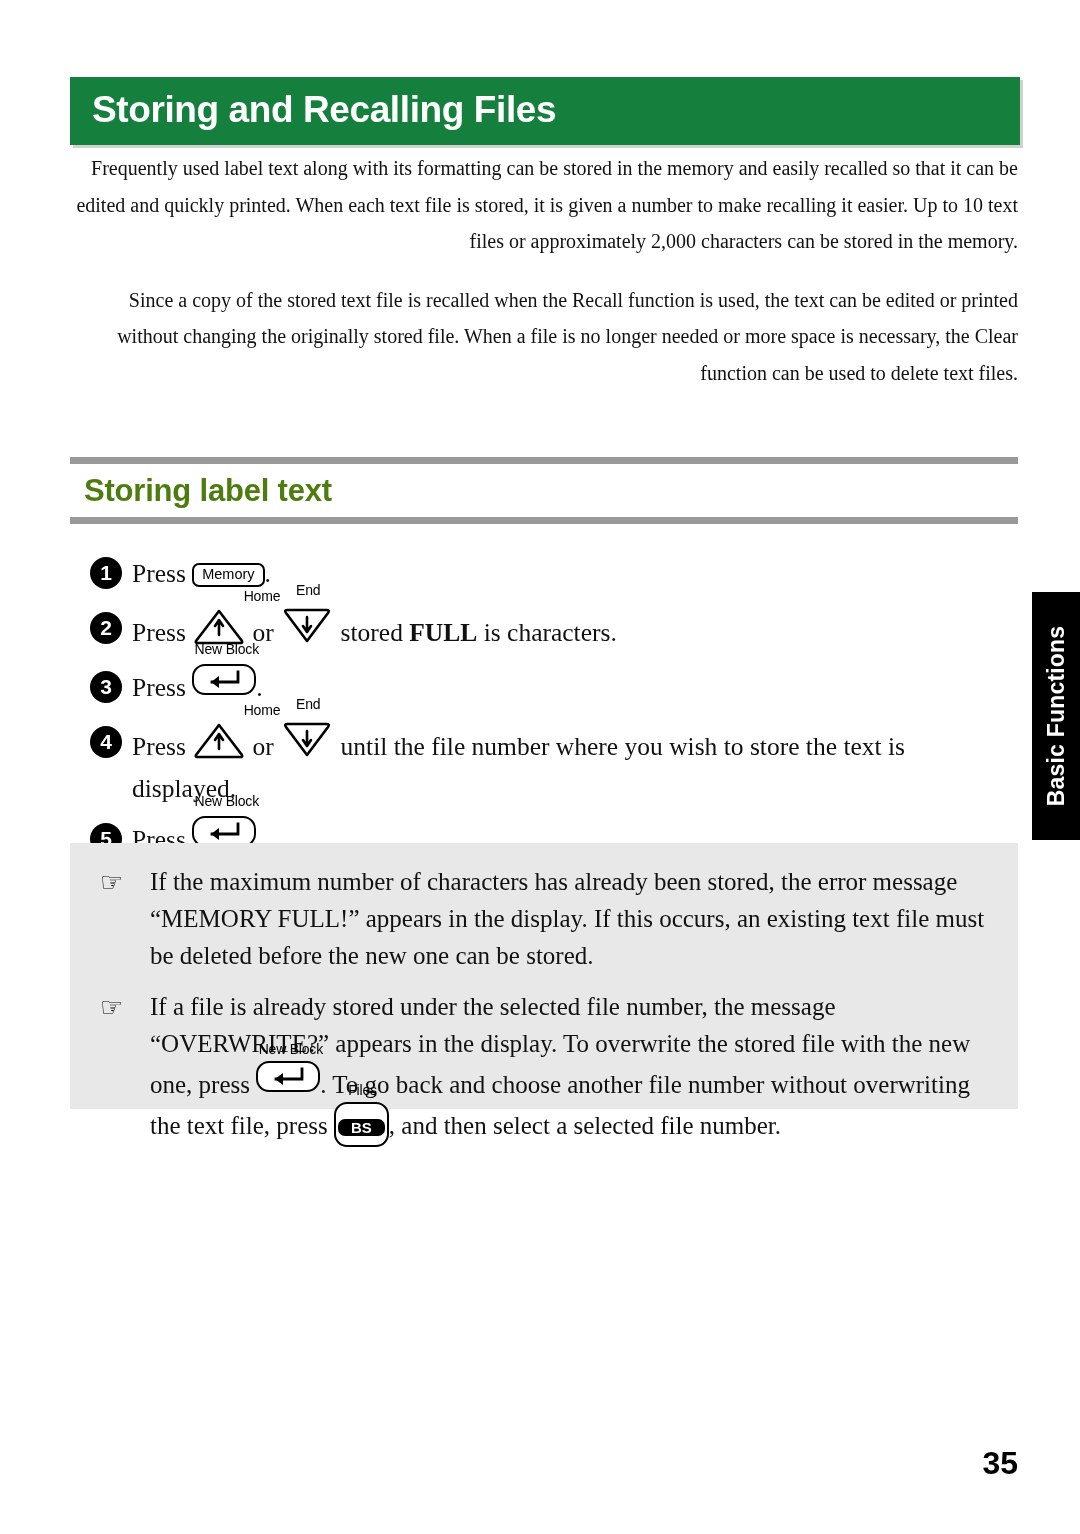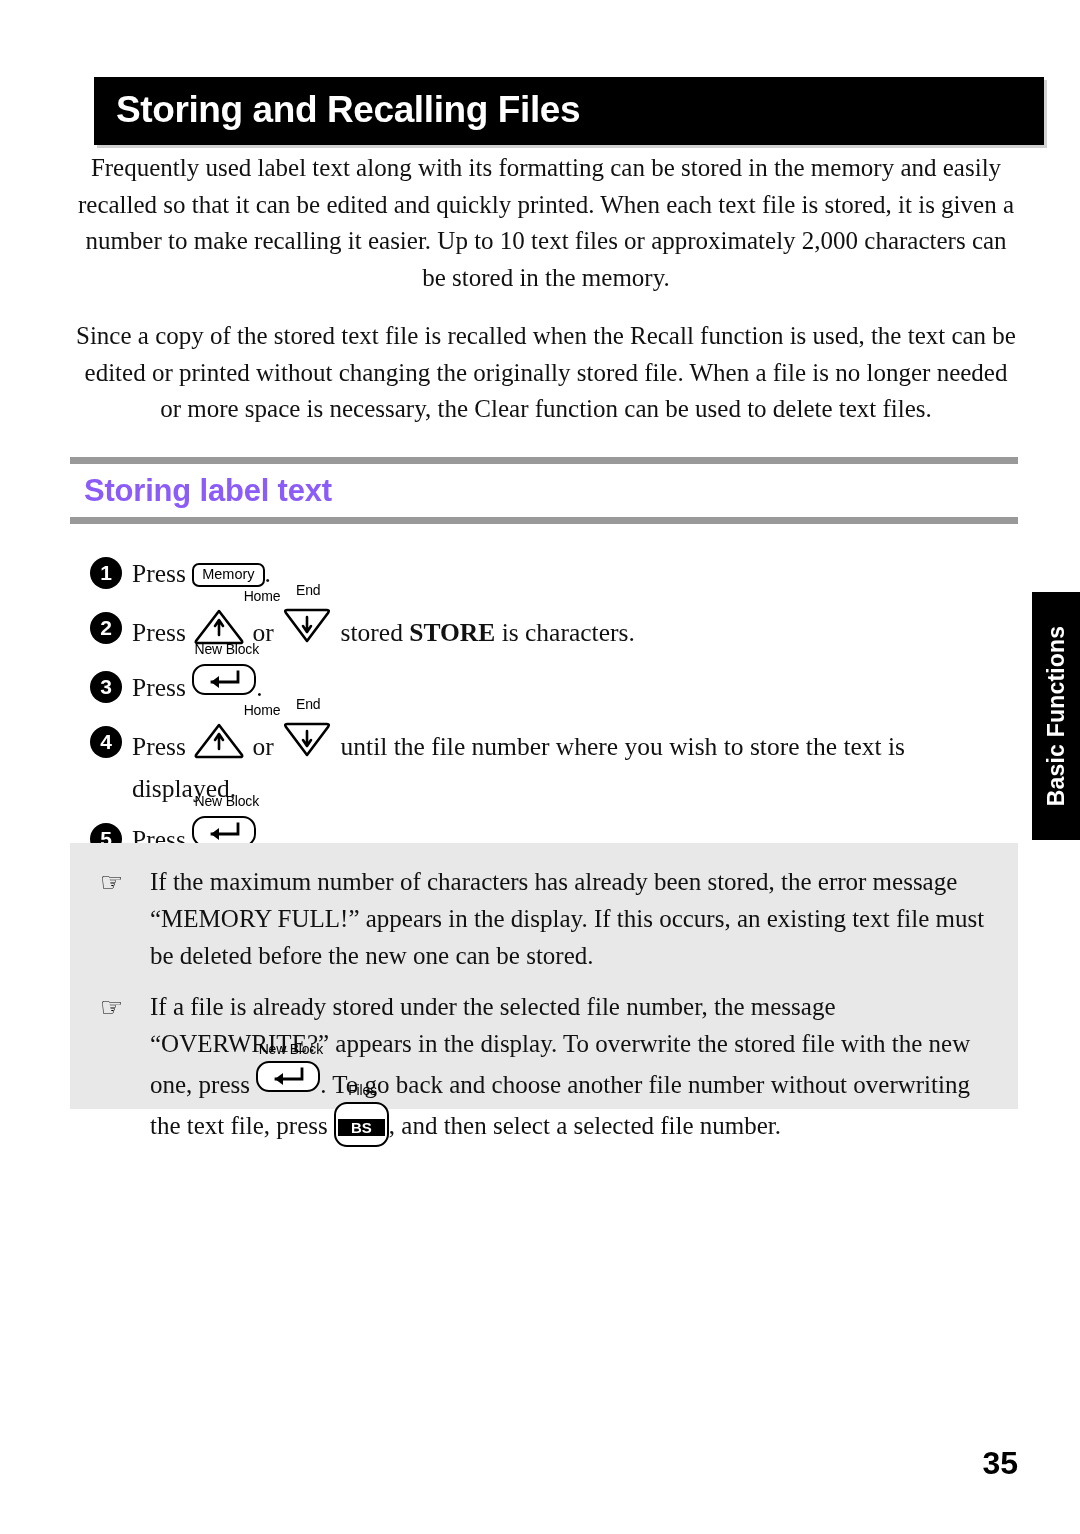--- a/index.html
+++ b/index.html
@@ -15,23 +15,22 @@
     overflow: hidden;
   }
 
   
   .title-bar {
     position: absolute;
     left: 70px;
     top: 77px;
     width: 950px;
     height: 68px;
-    background: #000000;
+    background: #15803d;
     box-shadow: 3px 3px 0 rgba(0,0,0,0.18);
-    margin-left: 24px;
   }
   .title-bar .title-text {
     position: absolute;
     left: 22px;
     top: 50%;
     transform: translateY(-52%);
     color: #ffffff;
     font-family: "Liberation Sans", "DejaVu Sans", sans-serif;
     font-weight: bold;
     font-size: 37px;
@@ -41,43 +40,43 @@
 
   
   .body-col {
     position: absolute;
     left: 70px;
     top: 150px;
     width: 948px;
   }
   p.para {
     margin: 0 0 22px 4px;
-    font-size: 25px;
+    font-size: 20px;
     line-height: 36.5px;
     color: #111111;
-    text-align: center;
+    text-align: right;
   }
 
   
   .section-head {
     position: absolute;
     left: 70px;
     top: 457px;
     width: 948px;
   }
   .rule {
     height: 7px;
     background: #999999;
     width: 100%;
   }
   .section-head .head-text {
     font-family: "Liberation Sans", "DejaVu Sans", sans-serif;
     font-weight: bold;
     font-size: 31px;
-    color: #8b5cf6;
+    color: #4d7c0f;
     padding: 9px 0 8px 14px;
     letter-spacing: -0.2px;
   }
 
   
   .steps {
     position: absolute;
     left: 70px;
     top: 548px;
     width: 930px;
@@ -173,21 +172,21 @@
     display: inline-block;
     border: 2.6px solid #000;
     border-radius: 13px;
     padding: 2px;
     background: #fff;
     position: relative;
     top: -1px;
   }
   .key-bs .inner {
     background: #000;
-    border-radius: 0;
+    border-radius: 7px;
     color: #fff;
     font-family: "Liberation Sans", "DejaVu Sans", sans-serif;
     font-weight: bold;
     font-size: 15px;
     line-height: 21px;
     padding: 0 13px;
     text-align: center;
   }
 
   
@@ -289,21 +288,21 @@
   </div>
 
   <div class="step">
     <span class="step-num">2</span>
     <span>Press </span><span class="keywrap"><span class="key-sub shift-right">Home</span><span class="key-tri"><svg width="54" height="38" viewBox="0 0 54 38">
           <path d="M27 4 L50 34 Q51 36 48 36 L6 36 Q3 36 4 34 Z" fill="#fff" stroke="#000" stroke-width="2.6" stroke-linejoin="round"></path>
           <path d="M27 28 L27 14 M27 13 L23 19 M27 13 L31 19" stroke="#000" stroke-width="2.6" fill="none" stroke-linecap="round"></path>
         </svg></span></span><span> or </span><span class="keywrap"><span class="key-sub">End</span><span class="key-tri"><svg width="54" height="38" viewBox="0 0 54 38">
           <path d="M27 34 L6 6 Q4 3 7 3 L47 3 Q50 3 48 6 Z" fill="#fff" stroke="#000" stroke-width="2.6" stroke-linejoin="round"></path>
           <path d="M27 10 L27 24 M27 25 L23 19 M27 25 L31 19" stroke="#000" stroke-width="2.6" fill="none" stroke-linecap="round"></path>
-        </svg></span></span><span> stored </span><span class="bold">STORE</span><span> is characters.</span>
+        </svg></span></span><span> stored </span><span class="bold">FULL</span><span> is characters.</span>
   </div>
 
   <div class="step">
     <span class="step-num">3</span>
     <span>Press </span><span class="keywrap"><span class="key-sub">New Block</span><span class="key-enter"><svg width="38" height="19" viewBox="0 0 38 19">
           <path d="M33 2 L33 12 L7 12" stroke="#000" stroke-width="2.8" fill="none" stroke-linecap="square"></path>
           <path d="M6 12 L14 6 L14 18 Z" fill="#000"></path>
         </svg></span></span><span>.</span>
   </div>
 

